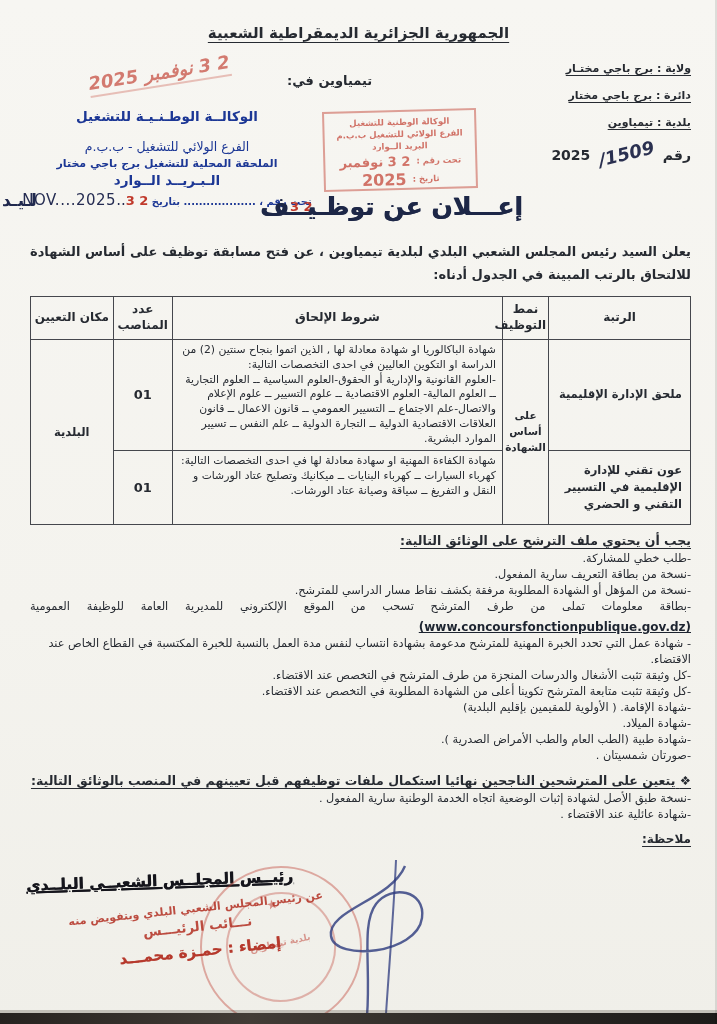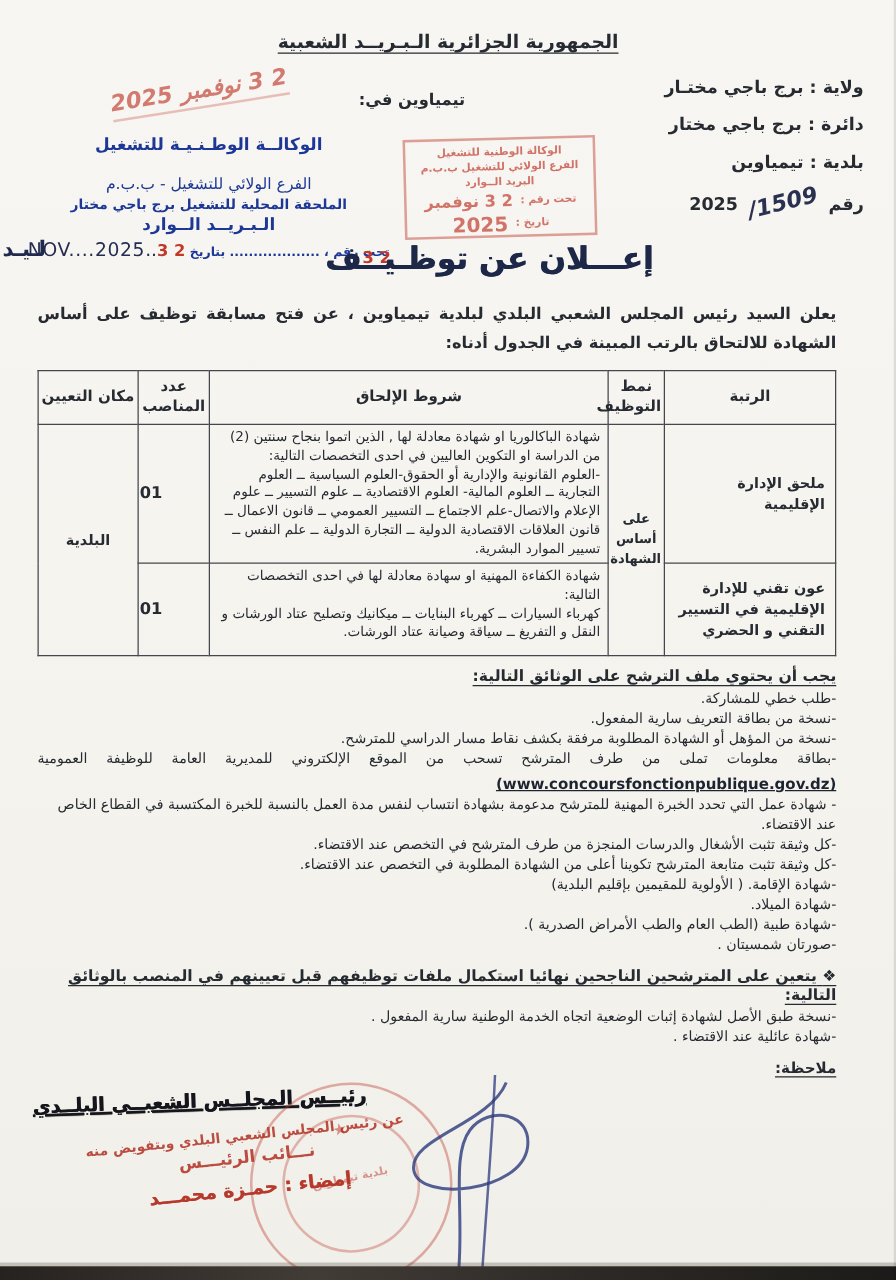--- a/index.html
+++ b/index.html
@@ -13,21 +13,21 @@
   
   .republic{position:absolute;top:24px;left:0;right:0;text-align:center;font-size:15px;font-weight:bold;}
   .republic span{text-decoration:underline;text-underline-offset:4px;}
   .dateline{position:absolute;top:73px;left:287px;font-size:13px;font-weight:bold;}
   .hand-date{
     position:absolute;top:62px;left:88px;transform:rotate(-9deg);
     color:#c0392b;font-size:18px;font-weight:bold;opacity:.65;
     border-bottom:2px solid rgba(192,57,43,.45);padding-bottom:2px;font-style:italic;
   }
   .right-block{position:absolute;top:62px;right:26px;text-align:right;}
-  .right-block .line{font-size:14px;font-weight:bold;margin-bottom:14px;text-underline-offset:3px;margin-left:32px;}
+  .right-block .line{font-size:11px;font-weight:bold;margin-bottom:14px;text-decoration:underline;text-underline-offset:3px;margin-left:32px;}
   .num-line{font-size:14px;font-weight:bold;}
   .hand-num{display:inline-block;transform:rotate(-14deg);font-size:18px;font-style:italic;color:#2a3050;margin:0 3px;font-weight:bold;}
   
   .agency{position:absolute;top:108px;left:22px;width:290px;text-align:center;color:#1c3795;}
   .agency .a1{font-size:13.5px;font-weight:900;}
   .agency .a2{font-size:12.5px;font-weight:normal;margin-top:15px;}
   .agency .a3{font-size:11px;font-weight:bold;margin-top:3px;}
   .agency .a4{font-size:13.5px;font-weight:900;letter-spacing:3px;margin-top:2px;}
   .agency .a5{font-size:10px;margin-top:3px;font-weight:bold;}
   .date-red{color:#c0392b;font-weight:900;font-size:13px;}
@@ -45,29 +45,29 @@
   .entry-stamp .reg{display:flex;justify-content:center;gap:6px;align-items:center;font-size:8.5px;margin-top:1px;}
   .entry-stamp .big{font-size:13px;font-weight:900;}
   .entry-stamp .big2{font-size:16px;font-weight:900;}
   
   .title{
     position:absolute;top:192px;left:260px;width:280px;text-align:left;
     font-size:25px;font-weight:900;color:#1d2747;letter-spacing:1px;
     text-shadow:.6px 0 #1d2747;
   }
   
-  .content{position:absolute;top:240px;left:30px;right:48px;}
+  .content{position:absolute;top:240px;left:30px;right:26px;}
   .intro{font-size:13px;font-weight:600;line-height:1.8;text-align:justify;text-align-last:right;margin:0 0 9px;}
   table{width:100%;border-collapse:collapse;table-layout:fixed;}
   th,td{border:1.2px solid #45474d;}
   th{font-size:12px;font-weight:bold;padding:4px 2px;height:34px;line-height:1.3;}
   .rank{text-align:right;padding:6px 8px;font-size:11.5px;font-weight:600;line-height:1.5;}
   .mode{text-align:center;font-size:10.5px;font-weight:600;padding:2px;line-height:1.5;}
   .cond{white-space:pre-line;text-align:right;vertical-align:top;padding:3px 6px;line-height:1.38;font-size:10.8px;font-weight:500;}
-  .pos{text-align:left;font-weight:bold;font-size:13px;}
+  .pos{text-align:center;font-weight:bold;font-size:13px;}
   .place{text-align:center;font-size:11.5px;font-weight:600;}
   .r1{height:106px;}
   .r2{height:74px;}
   .sec-head{font-size:12.5px;font-weight:bold;text-decoration:underline;text-underline-offset:3px;margin:8px 0 3px;}
   .doc-item{font-size:11.3px;line-height:1.42;font-weight:500;}
   .just{text-align:justify;text-align-last:justify;}
   .website{text-align:right;margin:1px 0;}
   .website span{direction:ltr;unicode-bidi:embed;font-size:12px;font-weight:bold;text-decoration:underline;color:#1d2430;}
   .final-head{margin-top:9px;}
   .note-head{font-size:12px;font-weight:bold;text-decoration:underline;text-underline-offset:3px;margin:9px 0 3px;}
@@ -97,21 +97,21 @@
     position:absolute;left:0;right:0;bottom:0;height:11px;
     background:linear-gradient(90deg,#26221f,#423c36 35%,#2a2724 70%,#1d1b19);
   }
   .scan-bottom::before{content:"";position:absolute;top:-3px;left:0;right:0;height:3px;background:rgba(60,50,40,.25);}
 </style>
 </head>
 <body>
 
 <div class="page">
 
-  <div class="republic"><span>الجمهورية الجزائرية الـبـريــد الشعبية</span></div>
+  <div class="republic"><span>الجمهورية الجزائرية الديمقراطية الشعبية</span></div>
   <div class="dateline">تيمياوين في:</div>
   <div class="hand-date">2 3 نوفمبر 2025</div>
 
   <div class="right-block">
     <div class="line">ولاية : برج باجي مختـار</div>
     <div class="line">دائرة : برج باجي مختار</div>
     <div class="line">بلدية : تيمياوين</div>
     <div class="num-line">
       <span>رقم</span>
       <span class="hand-num">1509/</span>

